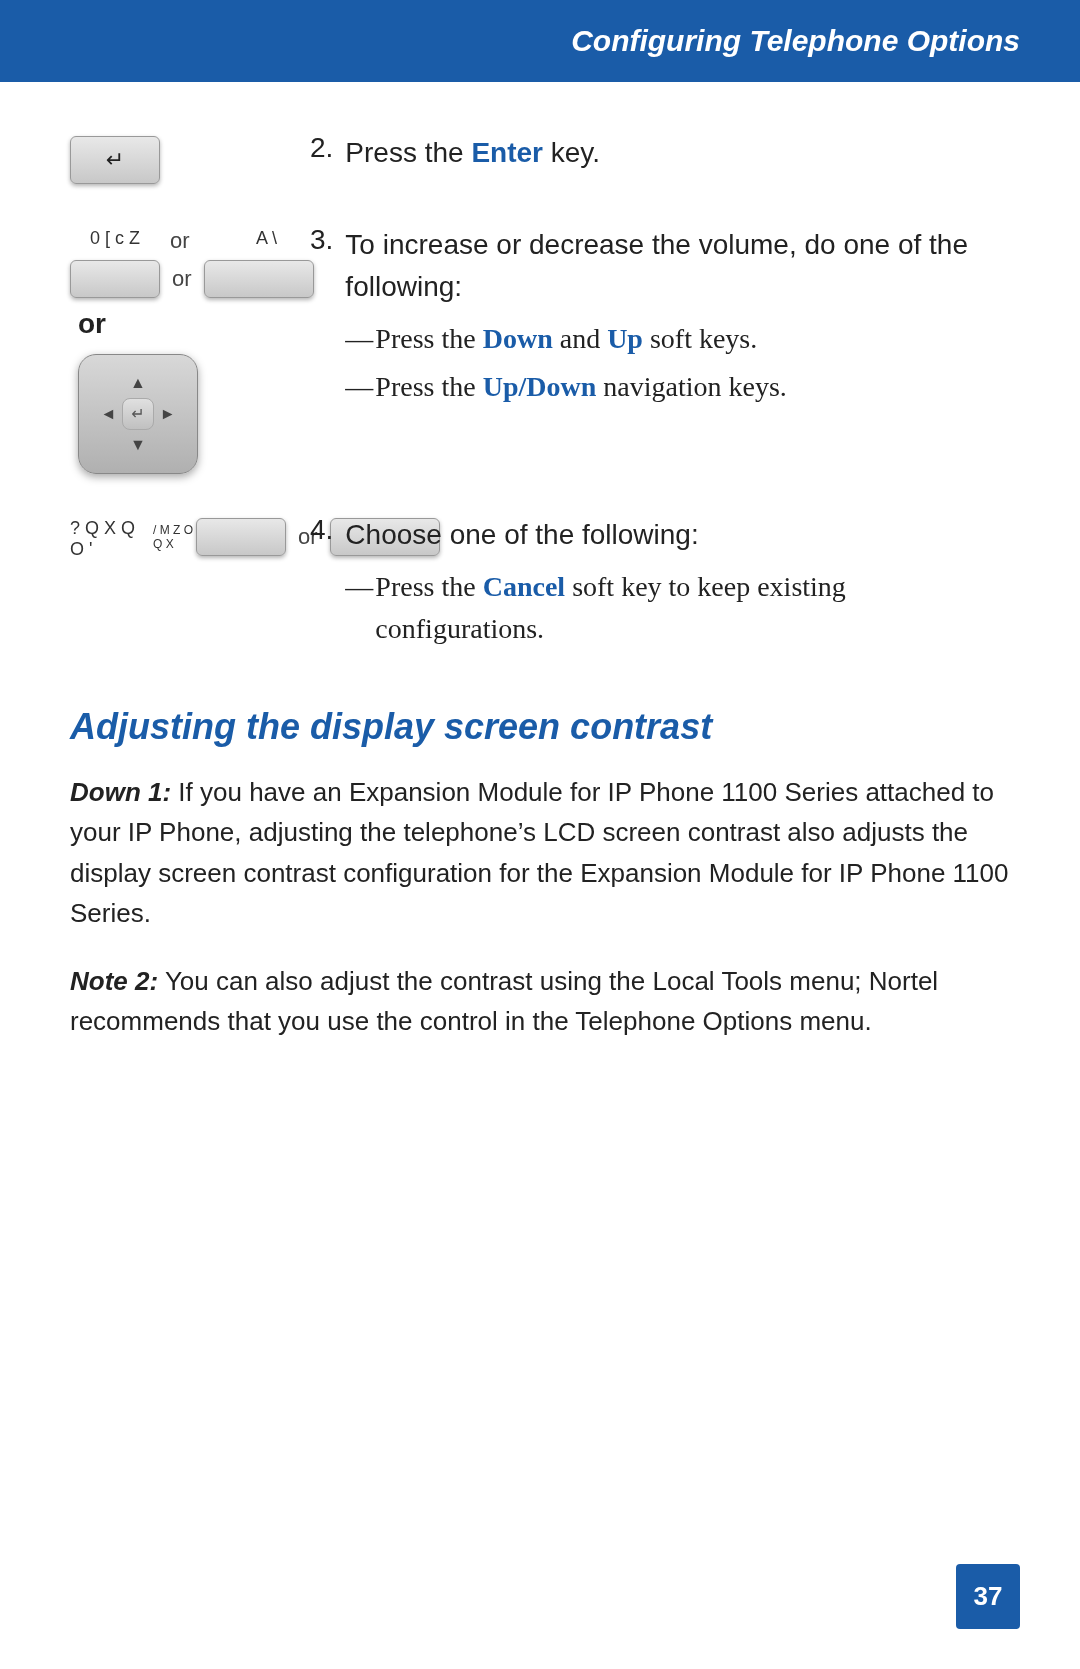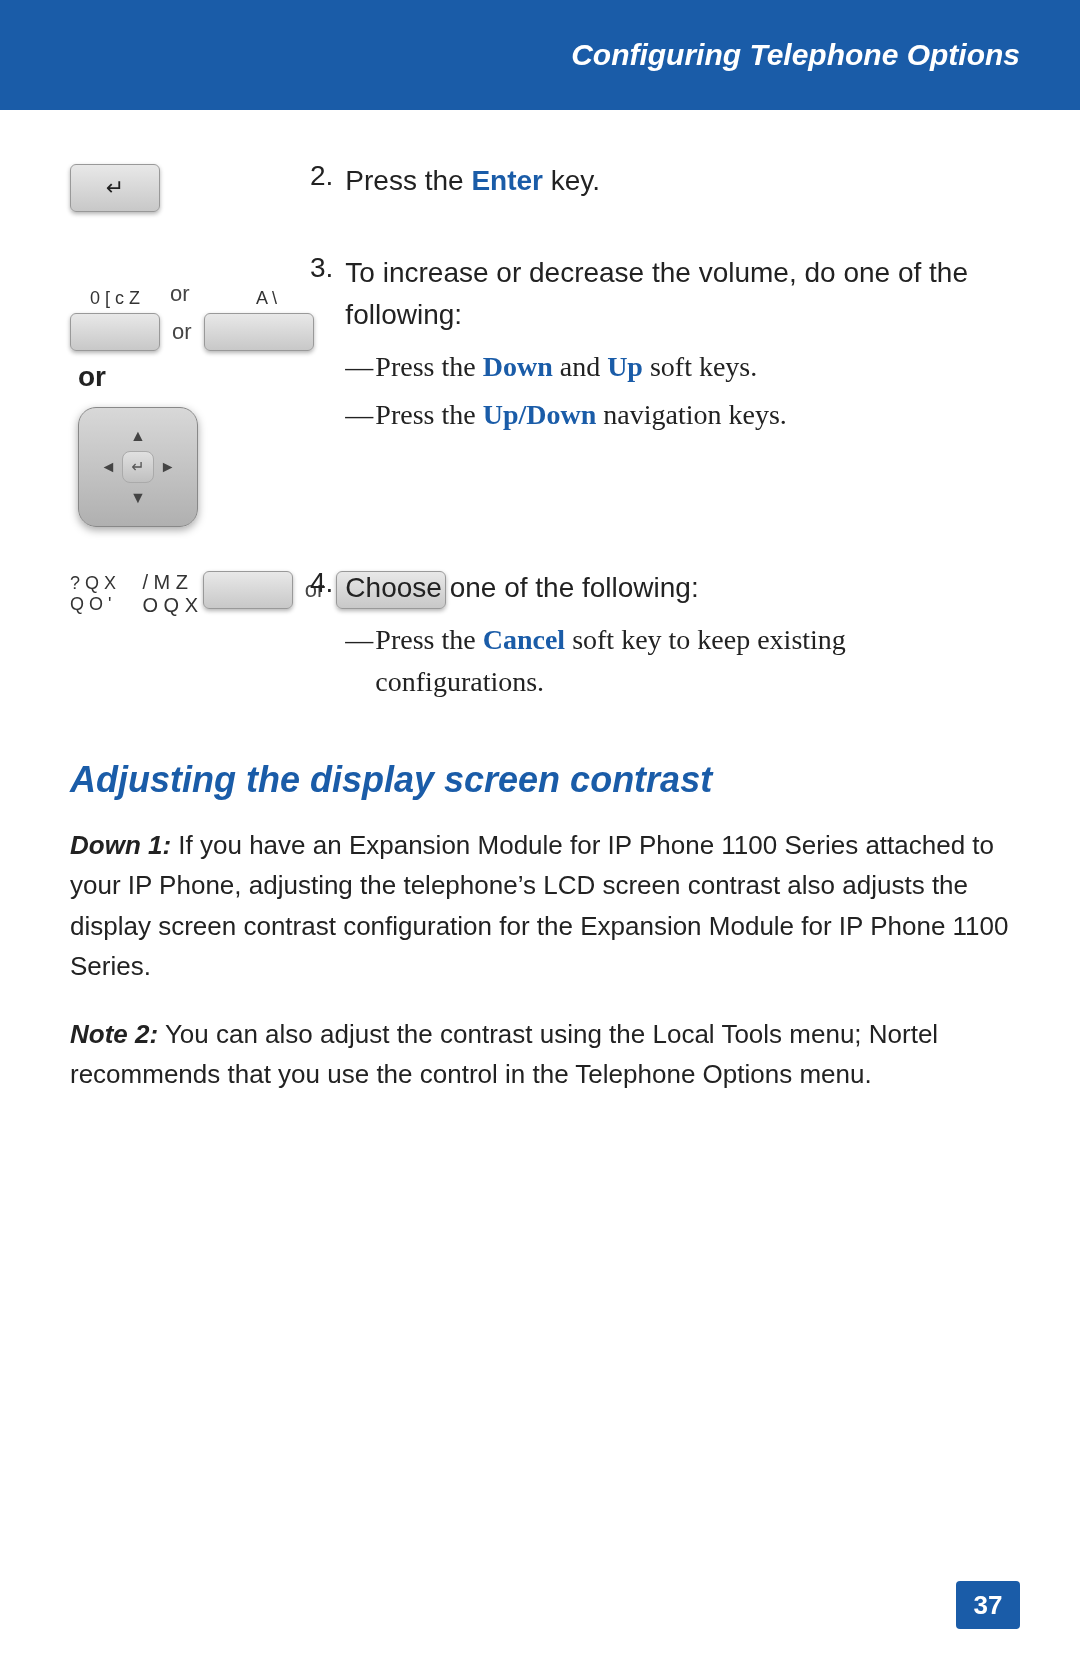--- a/index.html
+++ b/index.html
@@ -11,21 +11,21 @@
       font-family: Arial, Helvetica, sans-serif;
       font-size: 28px;
       color: #222;
       position: relative;
     }
 
     
     .header-bar {
       background: #1a5ca8;
       width: 100%;
-      height: 110px;
+      height: 82px;
       display: flex;
       align-items: center;
       justify-content: flex-end;
       padding-right: 60px;
     }
 
     .header-title {
       color: #ffffff;
       font-size: 30px;
       font-weight: bold;
@@ -158,21 +158,20 @@
       align-items: baseline;
       margin-bottom: 4px;
       font-size: 18px;
       color: #333;
     }
 
     .key-label-left {
       width: 90px;
       text-align: center;
       font-size: 18px;
-      margin-top: 32px;
     }
 
     .key-label-right {
       width: 110px;
       text-align: center;
       font-size: 18px;
       margin-left: 12px;
     }
 
     .key-row {
@@ -245,21 +244,21 @@
     
     .page-number-box {
       position: absolute;
       bottom: 40px;
       right: 60px;
       background: #1a5ca8;
       color: #fff;
       font-size: 26px;
       font-weight: bold;
       width: 64px;
-      height: 48px;
+      height: 65px;
       display: flex;
       align-items: center;
       justify-content: center;
       border-radius: 4px;
     }
 
     .step2-visual {
       display: flex;
       flex-direction: column;
       align-items: flex-start;
@@ -336,21 +335,21 @@
       </div>
     </div>
   </div>
 
   <div class="step-row" style="align-items:flex-start;margin-top:30px;">
     <div class="step-visual step4-visual">
 
       <div class="key-label-row">
         <span style="font-size:18px;width:100px;text-align:left;">? Q X Q O '</span>
         <span style="font-size:18px;margin:0 8px;align-self:flex-end;"></span>
-        <span style="font-size:20px;text-align:left;">/ M Z O Q X</span>
+        <span style="font-size:12px;text-align:left;">/ M Z O Q X</span>
       </div>
 
       <div class="key-row">
         <div class="key-button"></div>
         <span class="or-text" style="font-size:22px;">or</span>
         <div class="key-button key-button-wide"></div>
       </div>
     </div>
     <div class="step-text">
       <div class="step-inline">

